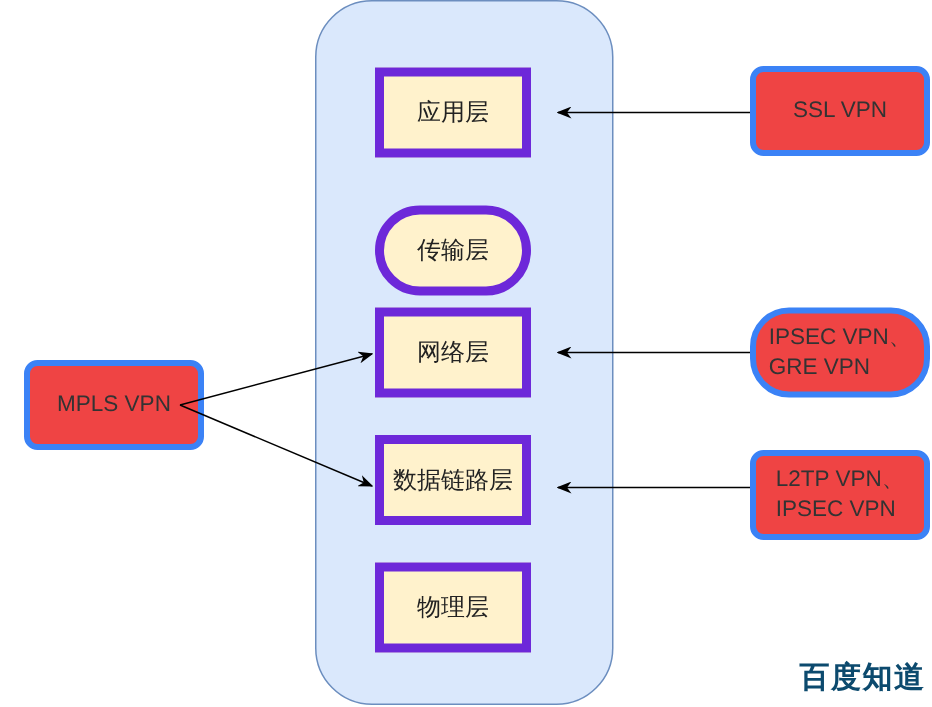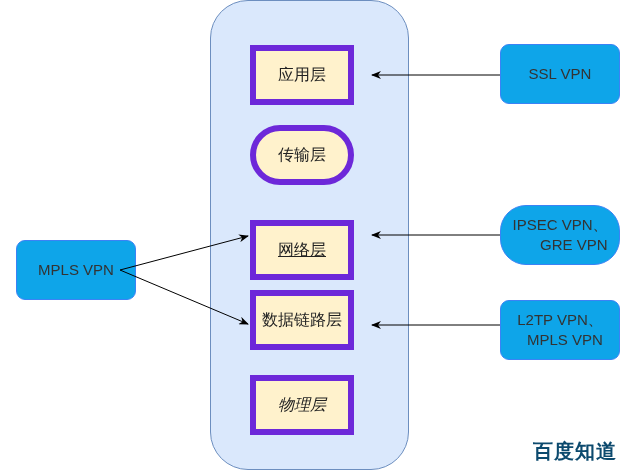--- a/index.html
+++ b/index.html
@@ -3,43 +3,43 @@
 <meta charset="utf-8">
 <style>
   html, body { margin:0; padding:0; background:#ffffff; }
   body { width:621px; height:471px; position:relative; overflow:hidden;
          font-family:"Liberation Sans","DejaVu Sans",sans-serif; }
   .container { position:absolute; left:210px; top:0px; width:199px; height:470px;
                background:#dae8fc; border:1px solid #6c8ebf; border-radius:38px; box-sizing:border-box; }
   .layer { position:absolute; left:250px; width:104px; height:60px; box-sizing:border-box;
            background:#fff2cc; border:6px solid #6d28d9; display:flex; align-items:center;
            justify-content:center; font-size:16px; color:#222; }
-  .vpn { position:absolute; box-sizing:border-box; background:#0ea5e9; border:1px solid #3b82f6;
+  .vpn { position:absolute; box-sizing:border-box; background:#ef4444; border:4px solid #3b82f6;
          border-radius:9px; display:flex; align-items:center; justify-content:center;
-         text-align:right; font-size:15px; color:#333; line-height:20px; white-space:pre-line; }
+         text-align:left; font-size:15px; color:#333; line-height:20px; white-space:pre-line; }
   svg.conn { position:absolute; left:0; top:0; }
   .watermark { position:absolute; left:533px; top:438px; font-size:20px; font-weight:bold;
                color:#0c4a6e; letter-spacing:1px; font-family:"DejaVu Sans",sans-serif; }
 </style>
 </head>
 <body>
 
 <div class="container"></div>
 
 <div class="layer" style="top:45px;">应用层</div>
-<div class="layer" style="top:125px;border-radius:30px;">传输层</div>
-<div class="layer" style="top:220px;text-decoration:underline;">网络层</div>
+<div class="layer" style="top:137px;border-radius:30px;">传输层</div>
+<div class="layer" style="top:205px;">网络层</div>
 <div class="layer" style="top:290px;">数据链路层</div>
-<div class="layer" style="top:375px;font-style:italic;">物理层</div>
+<div class="layer" style="top:375px;">物理层</div>
 
 <div class="vpn" style="left:500px; top:44px; width:120px; height:60px;">SSL VPN</div>
 <div class="vpn" style="left:500px; top:205px; width:120px; height:60px;border-radius:26px;">IPSEC VPN、
 GRE VPN</div>
 <div class="vpn" style="left:500px; top:300px; width:120px; height:60px;">L2TP VPN、
-MPLS VPN</div>
+IPSEC VPN</div>
 <div class="vpn" style="left:0px; top:240px; width:120px; height:60px;margin-left:16px;">MPLS VPN</div>
 
 <svg class="conn" width="621" height="471">
   <defs>
     <marker id="arrowhead" markerWidth="10" markerHeight="8" refX="9" refY="4" orient="auto" markerUnits="userSpaceOnUse">
       <path d="M0,0 L10,4 L0,8 L3,4 Z" fill="#000"></path>
     </marker>
   </defs>
   <line x1="500" y1="75" x2="372" y2="75" stroke="#000" stroke-width="1" marker-end="url(#arrowhead)"></line>
   <line x1="500" y1="235" x2="372" y2="235" stroke="#000" stroke-width="1" marker-end="url(#arrowhead)"></line>

